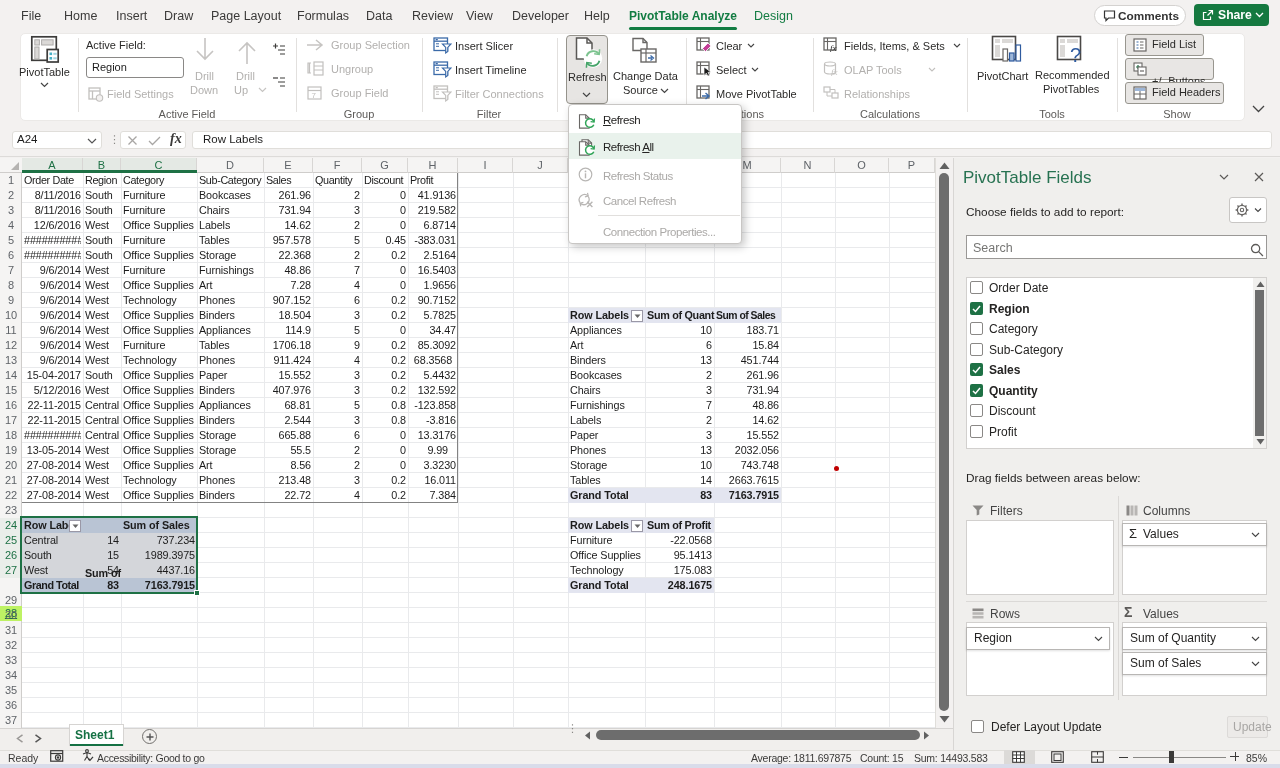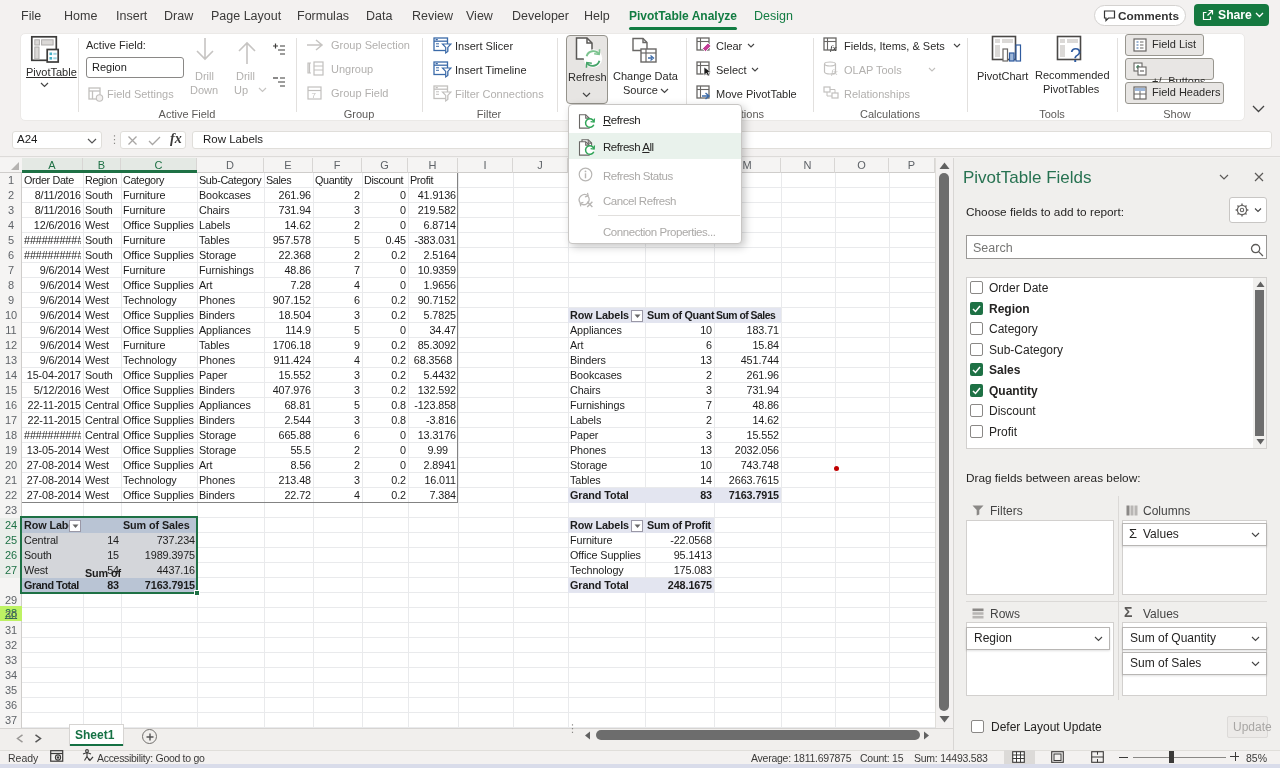--- a/index.html
+++ b/index.html
@@ -69,21 +69,21 @@
 <rect x="1.8" y="1.8" width="24.5" height="23.5" fill="#fff" stroke="#3d3c3b" stroke-width="1.7"></rect>
 <rect x="4.8" y="4.8" width="4.6" height="5.2" fill="#dbd9d7" stroke="#aeacaa" stroke-width="1"></rect>
 <rect x="11.6" y="4.8" width="11.5" height="5.2" fill="#dbd9d7" stroke="#aeacaa" stroke-width="1"></rect>
 <rect x="4.8" y="12" width="4.2" height="12" fill="#dbd9d7" stroke="#aeacaa" stroke-width="1"></rect>
 <rect x="17.2" y="14.5" width="11" height="12.5" fill="#fff" stroke="#3d3c3b" stroke-width="1.7"></rect>
 <rect x="19.5" y="17.5" width="2.6" height="2.6" fill="#47b0c6"></rect>
     <rect x="23.3" y="17.8" width="3.4" height="2" fill="#9fd4e0"></rect>
 <rect x="19.5" y="22" width="2.6" height="2.6" fill="#47b0c6"></rect>
     <rect x="23.3" y="22.3" width="3.4" height="2" fill="#9fd4e0"></rect>
 </svg>
-<div class="itxt" style="left:26px;top:66px;text-decoration:underline;">PivotTable</div>
+<div class="itxt" style="left:19px;top:66px;">PivotTable</div>
 <svg style="left:40px;top:82px;" width="9" height="6" viewBox="0 0 9 6">
     <path d="M1 1 L4.5 4.5 L8 1" fill="none" stroke="#444" stroke-width="1.2"></path>
   </svg>
 <div class="itxt" style="left:86px;top:39px;">Active Field:</div>
 <div class="abs" style="left:86px;top:57px;width:98px;height:21px;background:#fff;border:1px solid #8a8886;border-radius:3px;"></div>
 <div class="abs" style="left:92px;top:61px;font-size:11px;color:#1c1c1c;">Region</div>
 <svg style="left:88px;top:87px;" width="16" height="15" viewBox="0 0 16 15">
 <rect x="1" y="1" width="11" height="11" fill="none" stroke="#c2c0be" stroke-width="1.3"></rect>
 <line x1="1" y1="4" x2="12" y2="4" stroke="#c2c0be" stroke-width="1.3"></line>
 <line x1="4.5" y1="4" x2="4.5" y2="12" stroke="#c2c0be" stroke-width="1.3"></line>
@@ -456,21 +456,21 @@
 <div class="c r" style="left:315px;top:248px;width:45px;">2</div>
 <div class="c r" style="left:364px;top:248px;width:42px;">0.2</div>
 <div class="c r" style="left:410px;top:248px;width:46px;">2.5164</div>
 <div class="c r" style="left:24px;top:263px;width:57px;">9/6/2014</div>
 <div class="c " style="left:85px;top:263px;width:34px;">West</div>
 <div class="c " style="left:123px;top:263px;width:72px;">Furniture</div>
 <div class="c " style="left:199px;top:263px;width:63px;">Furnishings</div>
 <div class="c r" style="left:266px;top:263px;width:45px;">48.86</div>
 <div class="c r" style="left:315px;top:263px;width:45px;">7</div>
 <div class="c r" style="left:364px;top:263px;width:42px;">0</div>
-<div class="c r" style="left:410px;top:263px;width:46px;">10.9359</div>
+<div class="c r" style="left:410px;top:263px;width:46px;">16.5403</div>
 <div class="c r" style="left:24px;top:278px;width:57px;">9/6/2014</div>
 <div class="c " style="left:85px;top:278px;width:34px;">West</div>
 <div class="c " style="left:123px;top:278px;width:72px;">Office Supplies</div>
 <div class="c " style="left:199px;top:278px;width:63px;">Art</div>
 <div class="c r" style="left:266px;top:278px;width:45px;">7.28</div>
 <div class="c r" style="left:315px;top:278px;width:45px;">4</div>
 <div class="c r" style="left:364px;top:278px;width:42px;">0</div>
 <div class="c r" style="left:410px;top:278px;width:46px;">1.9656</div>
 <div class="c r" style="left:24px;top:293px;width:57px;">9/6/2014</div>
 <div class="c " style="left:85px;top:293px;width:34px;">West</div>
@@ -560,21 +560,21 @@
 <div class="c r" style="left:315px;top:443px;width:45px;">2</div>
 <div class="c r" style="left:364px;top:443px;width:42px;">0</div>
 <div class="c r" style="left:410px;top:443px;width:38px;">9.99</div>
 <div class="c r" style="left:24px;top:458px;width:57px;">27-08-2014</div>
 <div class="c " style="left:85px;top:458px;width:34px;">West</div>
 <div class="c " style="left:123px;top:458px;width:72px;">Office Supplies</div>
 <div class="c " style="left:199px;top:458px;width:63px;">Art</div>
 <div class="c r" style="left:266px;top:458px;width:45px;">8.56</div>
 <div class="c r" style="left:315px;top:458px;width:45px;">2</div>
 <div class="c r" style="left:364px;top:458px;width:42px;">0</div>
-<div class="c r" style="left:410px;top:458px;width:46px;">2.8941</div>
+<div class="c r" style="left:410px;top:458px;width:46px;">3.3230</div>
 <div class="c r" style="left:24px;top:473px;width:57px;">27-08-2014</div>
 <div class="c " style="left:85px;top:473px;width:34px;">West</div>
 <div class="c " style="left:123px;top:473px;width:72px;">Technology</div>
 <div class="c " style="left:199px;top:473px;width:63px;">Phones</div>
 <div class="c r" style="left:266px;top:473px;width:45px;">213.48</div>
 <div class="c r" style="left:315px;top:473px;width:45px;">3</div>
 <div class="c r" style="left:364px;top:473px;width:42px;">0.2</div>
 <div class="c r" style="left:410px;top:473px;width:46px;">16.011</div>
 <div class="c r" style="left:24px;top:488px;width:57px;">27-08-2014</div>
 <div class="c " style="left:85px;top:488px;width:34px;">West</div>

